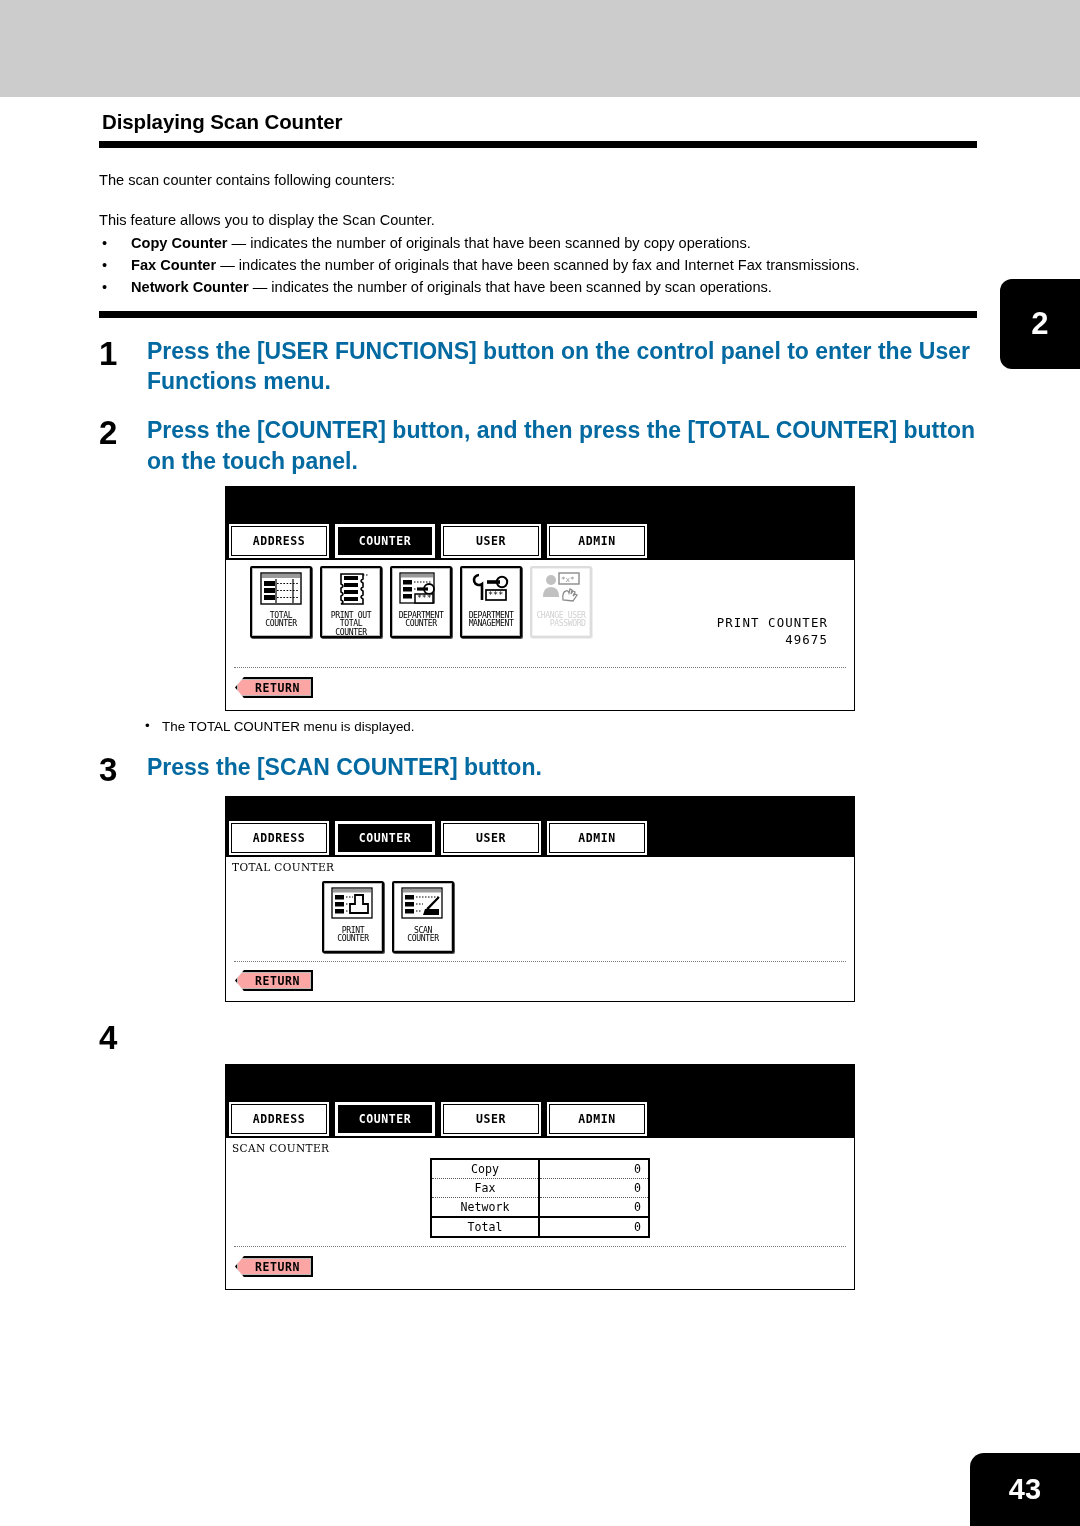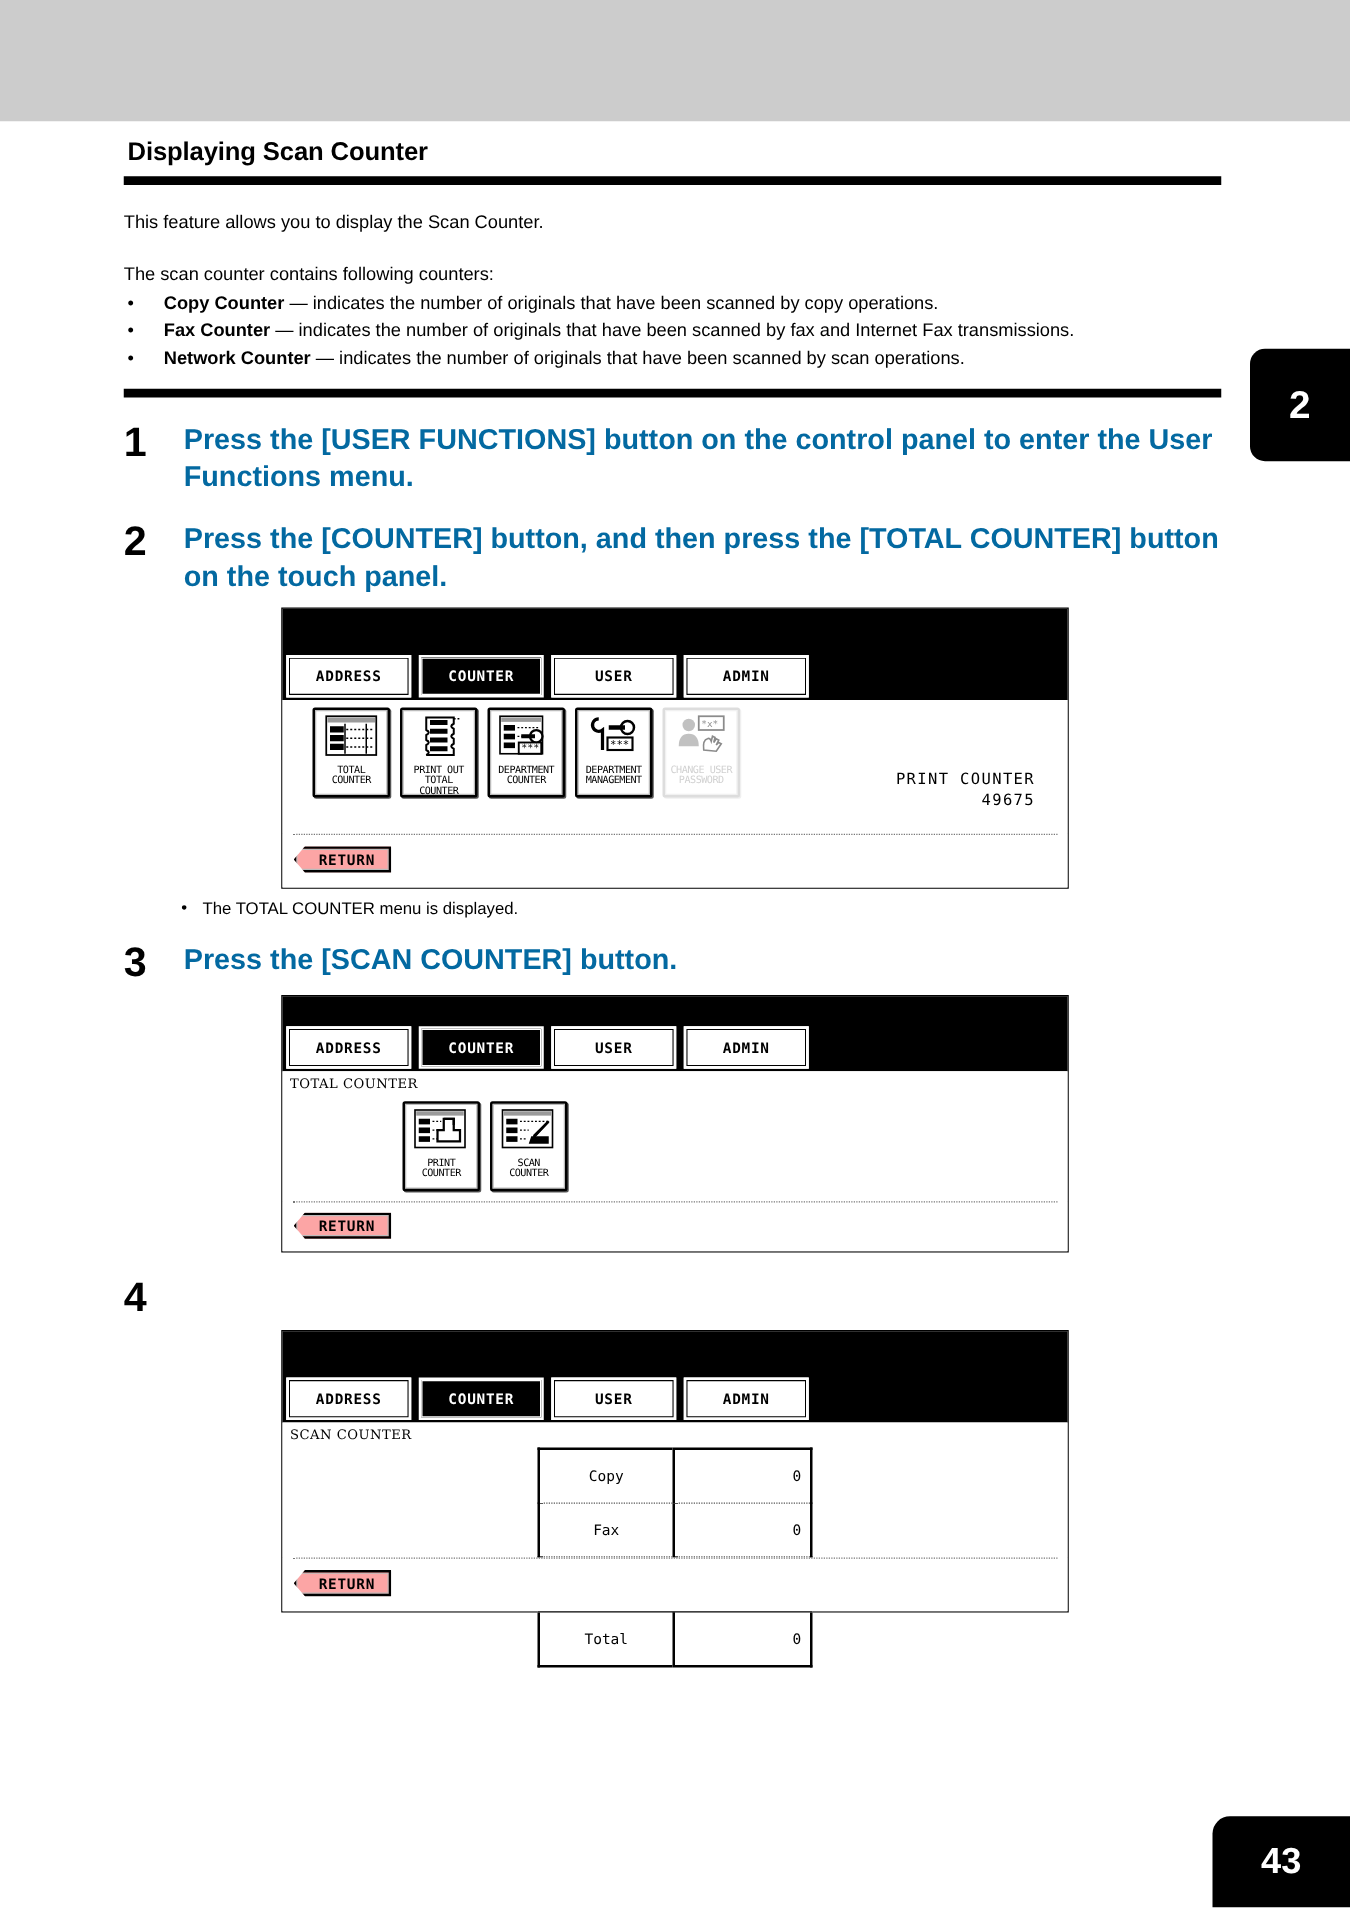--- a/index.html
+++ b/index.html
@@ -229,21 +229,21 @@
   .fnicon .cap {
     font-family: "DejaVu Sans Mono", monospace;
     font-size: 8.1px;
     line-height: 1.02;
     text-align: center;
     color: #000;
     margin-top: 1px;
     letter-spacing: -0.4px;
     white-space: pre-line;
   }
-  .fnicon.disabled .cap { color: #9a9a9a; }
+  .fnicon.disabled .cap { color: #9a9a9a; text-align: right; }
 
   .print-counter-block {
     position: absolute;
     right: 26px;
     text-align: right;
     font-family: "DejaVu Sans Mono", monospace;
     font-size: 12.4px;
     letter-spacing: 1.1px;
     color: #000;
     line-height: 1.35;
@@ -282,21 +282,21 @@
     top: 20px;
     width: 220px;
     border: 2px solid #000;
     border-collapse: collapse;
     font-family: "DejaVu Sans Mono", monospace;
     font-size: 11.6px;
     background: #fff;
   }
   .sc-table td {
     height: 18px;
-    padding: 12px 7px;
+    padding: 0 7px;
     color: #000;
   }
   .sc-table td.lbl {
     text-align: center;
     width: 92px;
     border-right: 2px solid #000;
   }
   .sc-table td.val { text-align: right; }
   .sc-table tr.dotted td { border-bottom: 1px dotted #555; }
   .sc-table tr.solid td { border-bottom: 2px solid #000; }
@@ -307,23 +307,23 @@
 <div class="top-band"></div>
 
 <div class="chapter-tab">2</div>
 <div class="page-tab">43</div>
 
 <div class="content">
 
   <h1 class="doc-title">Displaying Scan Counter</h1>
   <div class="rule-thick"></div>
 
+  <p class="body-text tight">The scan counter contains following counters:</p>
+
   <p class="body-text">This feature allows you to display the Scan Counter.</p>
-
-  <p class="body-text tight">The scan counter contains following counters:</p>
 
   <ul class="bullets">
     <li>
       <span class="dot">•</span><b>Copy Counter</b><span> — indicates the number of originals that have been scanned by copy operations.</span>
     </li>
     <li>
       <span class="dot">•</span><b>Fax Counter</b><span> — indicates the number of originals that have been scanned by fax and Internet Fax transmissions.</span>
     </li>
     <li>
       <span class="dot">•</span><b>Network Counter</b><span> — indicates the number of originals that have been scanned by scan operations.</span>

